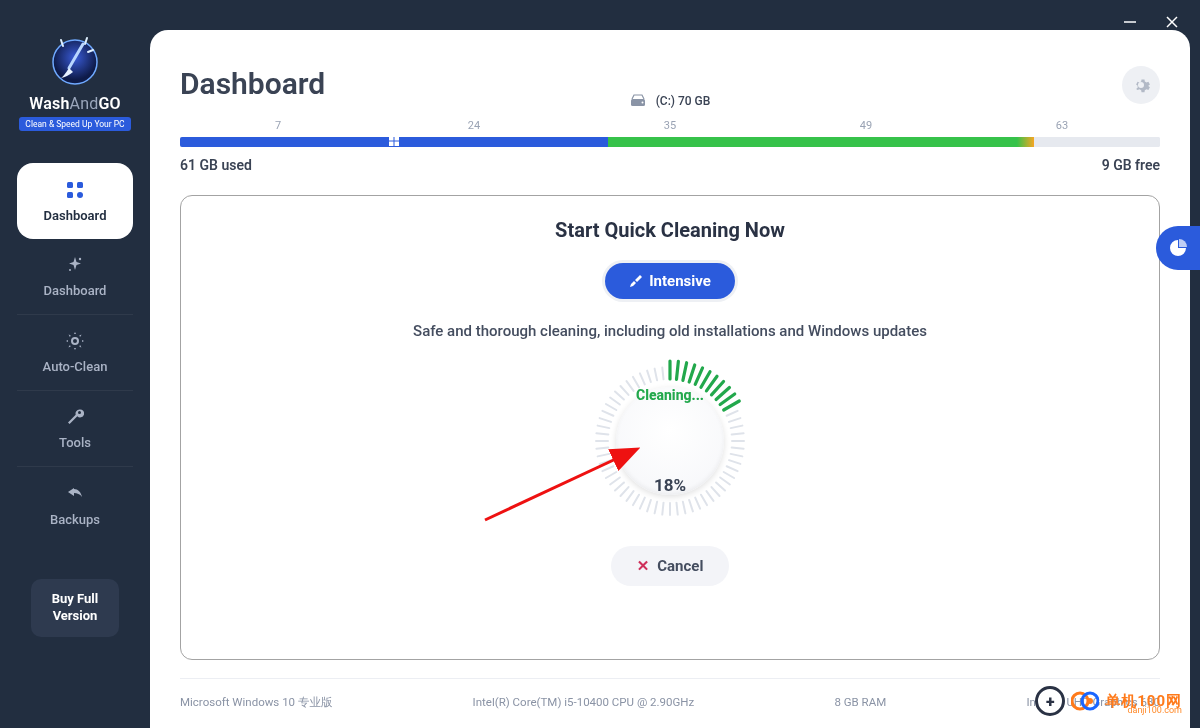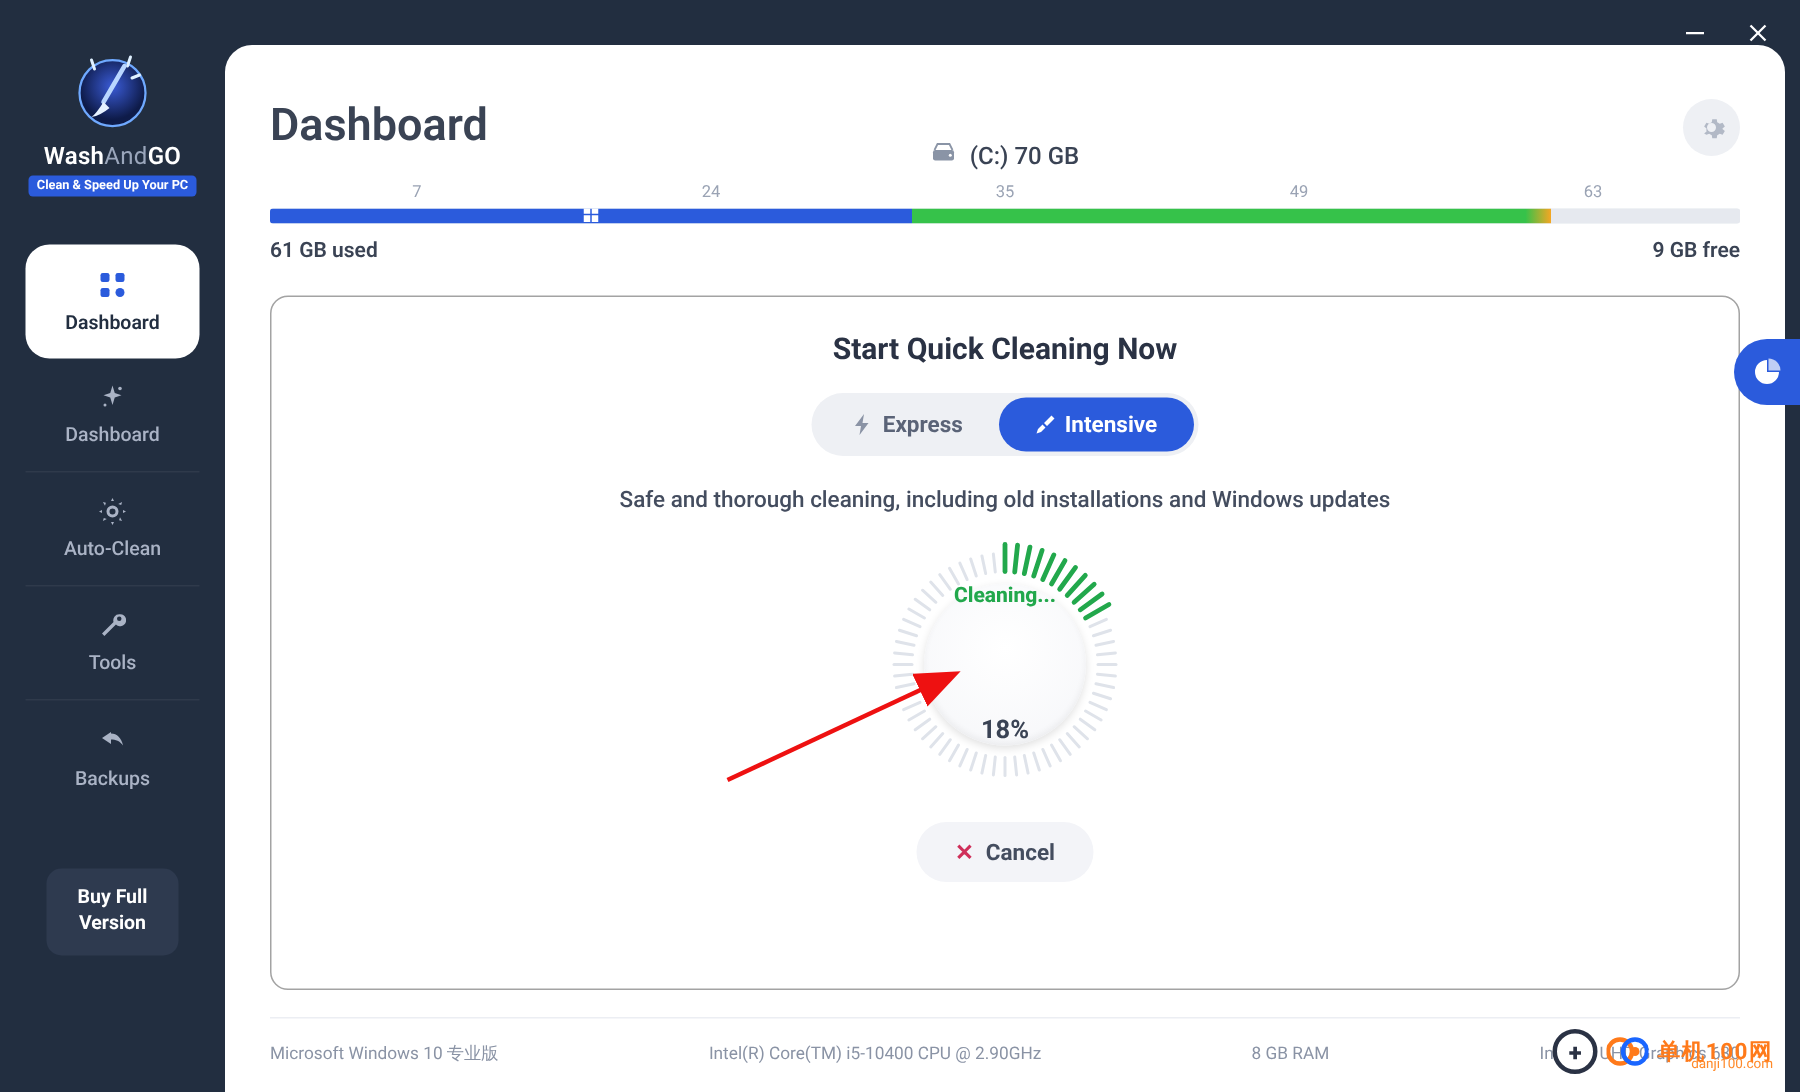--- a/index.html
+++ b/index.html
@@ -37,21 +37,21 @@
   position: relative;
   margin-bottom: 6px;
 }
 .brand-name { font-size: 16px; font-weight: 600; letter-spacing: 0.2px; }
 .brand-name .and { color: #9aa6bb; font-weight: 400; }
 .brand-name .go { font-weight: 600; }
 .brand-tagline {
   background: #2b5bdc;
   color: #fff;
   font-size: 8.5px;
-  font-weight: 700;
+  font-weight: 400;
   padding: 2px 6px;
   border-radius: 3px;
   margin-top: 4px;
 }
 .nav {
   margin-top: 32px;
   width: 116px;
   display: flex;
   flex-direction: column;
 }
@@ -115,22 +115,22 @@
 .gear-btn {
   width: 38px; height: 38px;
   border-radius: 50%;
   background: #eef0f4;
   display:flex; align-items:center; justify-content:center;
   cursor: pointer;
   color: #b2b9c6;
 }
 
 .disk-row {
-  display:flex; align-items:center; justify-content:center;
-  gap: 10px; margin-top: -10px; color: #3a4354; font-size: 16px;
+  display:flex; align-items:flex-start; justify-content:center;
+  gap: 10px; margin-top: -10px; color: #3a4354; font-size: 12px;
   font-weight: 500;
 }
 .disk-row .hdd { color:#8a94a6; }
 
 .ruler {
   position: relative;
   height: 18px;
   margin-top: 8px;
   font-size: 11px;
   color: #9aa3b4;
@@ -386,28 +386,20 @@
 
   <div class="bar-labels">
     <span>61 GB used</span>
     <span>9 GB free</span>
   </div>
 
   <div class="clean-card">
     <div class="clean-title">Start Quick Cleaning Now</div>
 
     <div class="mode-switch">
-      <div class="mode">
-        <span class="mi">
-            <svg width="14" height="14" viewBox="0 0 14 14" fill="#8a93a5">
-              <path d="M8 0L2 8h4l-1 6 6-8H7z"></path>
-            </svg>
-          </span>
-        <span>Express</span>
-      </div>
       <div class="mode active">
         <span class="mi">
             <svg width="14" height="14" viewBox="0 0 14 14" fill="#fff">
               <path d="M11 1l-5 5 2 2 5-5zM5 7L2 10l-1 3 3-1 3-3z"></path>
             </svg>
           </span>
         <span>Intensive</span>
       </div>
     </div>
 

